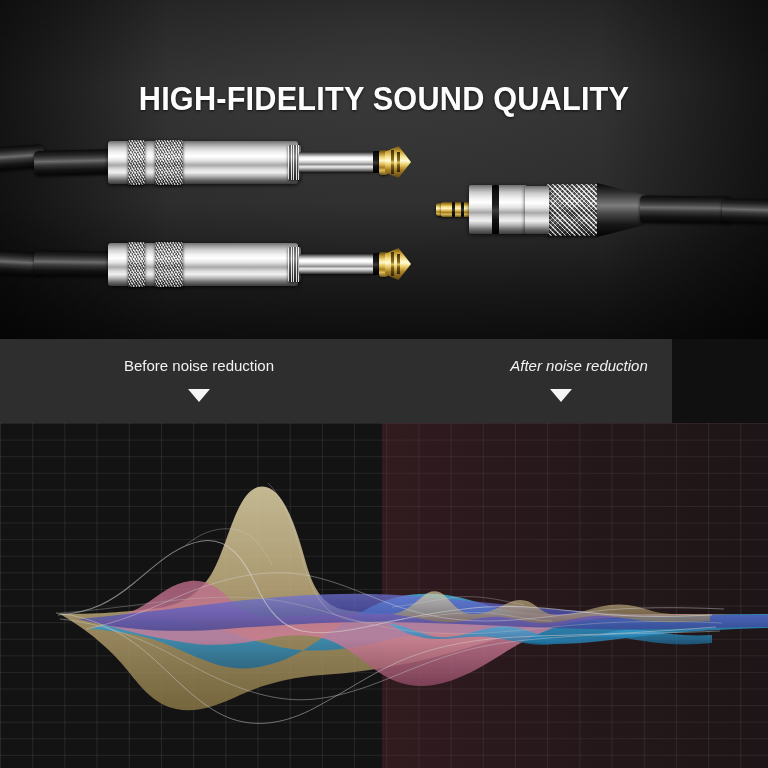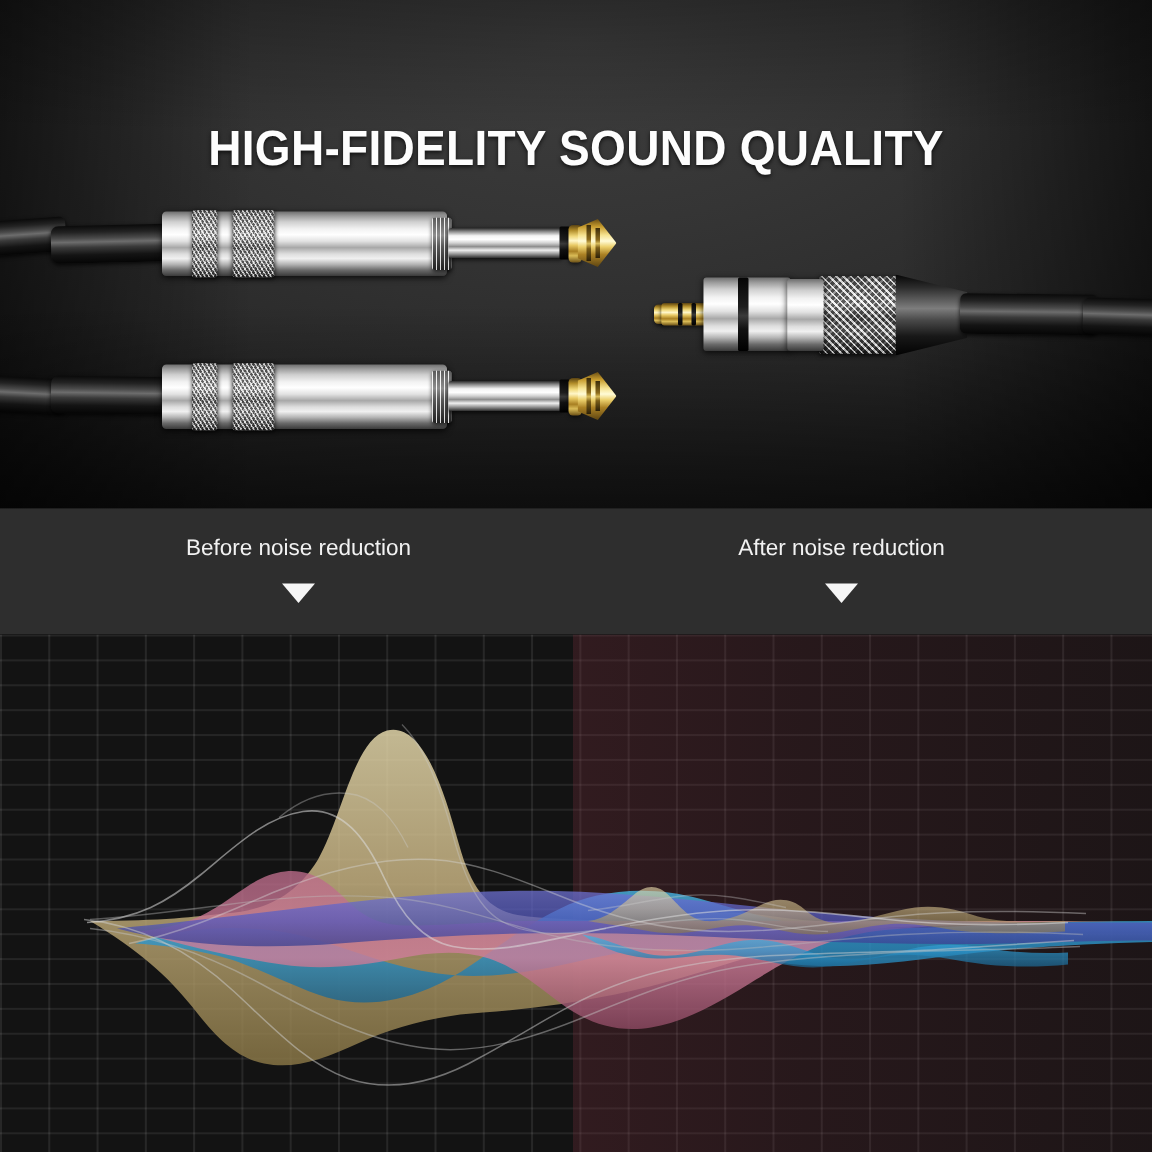--- a/index.html
+++ b/index.html
@@ -76,21 +76,21 @@
         background-color:#8f8f8f;
         background-image:
           linear-gradient(180deg, rgba(255,255,255,.10) 0%, rgba(255,255,255,.62) 26%, rgba(255,255,255,.80) 36%,
                           rgba(110,110,110,.40) 54%, rgba(255,255,255,.40) 68%, rgba(0,0,0,.55) 100%),
           repeating-linear-gradient(45deg, rgba(250,250,250,.70) 0 1.2px, rgba(35,35,35,.60) 1.2px 3.4px),
           repeating-linear-gradient(-45deg, rgba(245,245,245,.55) 0 1.2px, rgba(25,25,25,.55) 1.2px 3.4px);
         background-blend-mode:overlay,normal,normal;
         box-shadow:inset 0 0 3px rgba(0,0,0,.55),0 1px 3px rgba(0,0,0,.75);}
 
   
-  .band{position:absolute;left:0;top:339px;width:768px;height:84px;background:#2e2e2e;}
+  .band{position:absolute;left:0;top:339px;width:672px;height:84px;background:#2e2e2e;}
   .band-lbl{position:absolute;top:18px;color:#f2f2f2;font-size:15px;white-space:nowrap;
         transform:translateX(-50%);font-family:"Liberation Sans",sans-serif;}
   .tri{position:absolute;top:50px;width:0;height:0;transform:translateX(-50%);
         border-left:11px solid transparent;border-right:11px solid transparent;border-top:13px solid #f5f5f5;}
 
   
   .wave{position:absolute;left:0;top:423px;width:768px;height:345px;overflow:hidden;background:#131313;}
   .grid{position:absolute;inset:0;
         background-image:
           linear-gradient(to right, rgba(255,255,255,.085) 0 1px, transparent 1px 100%),
@@ -153,21 +153,21 @@
       <div class="cable" style="left:722px;top:199px;width:52px;height:24px;border-radius:4px;transform:rotate(1.6deg);"></div>
     </div>
 
     <h1 class="title">HIGH-FIDELITY SOUND QUALITY</h1>
   </div>
 
   <div class="band">
     <div class="band-lbl" style="left:199px;">Before noise reduction</div>
     <div class="tri" style="left:199px;"></div>
 
-    <div class="band-lbl" style="left:561px;">After noise reduction</div>
+    <div class="band-lbl" style="left:579px;font-style:italic;">After noise reduction</div>
     <div class="tri" style="left:561px;"></div>
   </div>
 
   <div class="wave">
     <div class="grid"></div>
     <div class="after-tint"></div>
 
     <svg width="768" height="345" viewBox="0 0 768 345">
       <defs>
         <linearGradient id="gTan" x1="0" y1="0" x2="0" y2="1">

